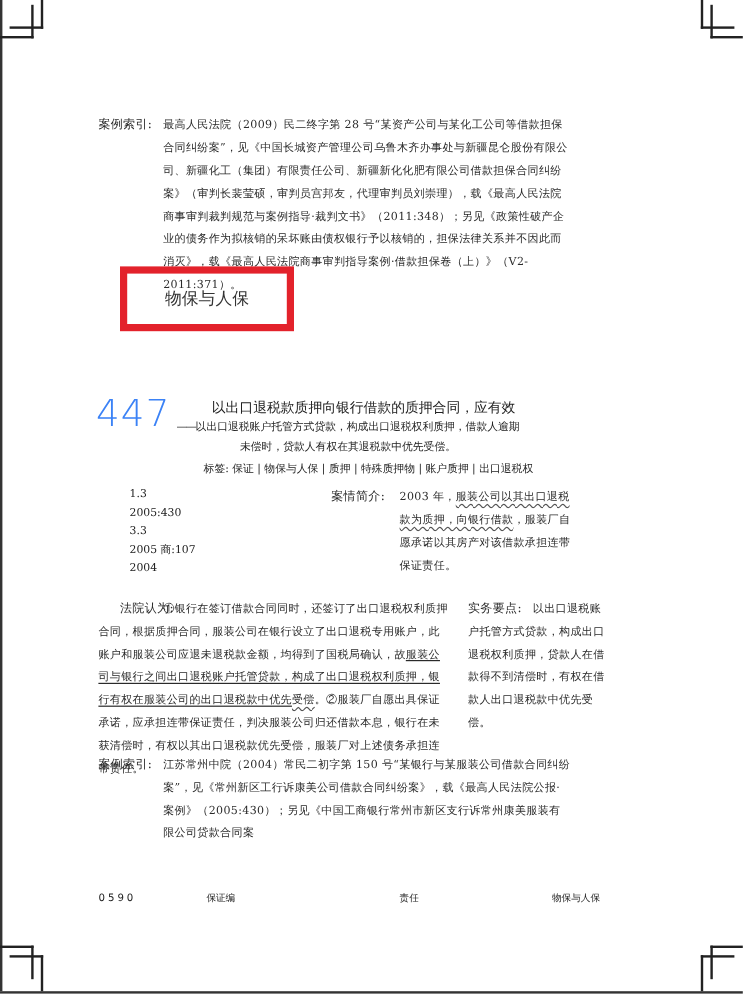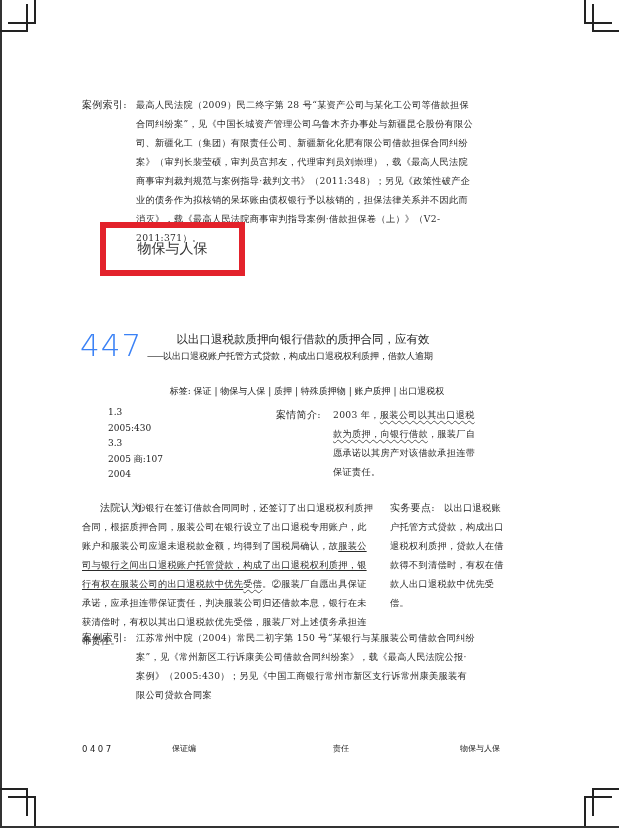--- a/index.html
+++ b/index.html
@@ -158,20 +158,21 @@
 <div class="block ref1-body">最高人民法院（2009）民二终字第 28 号“某资产公司与某化工公司等借款担保合同纠纷案”，见《中国长城资产管理公司乌鲁木齐办事处与新疆昆仑股份有限公司、新疆化工（集团）有限责任公司、新疆新化化肥有限公司借款担保合同纠纷案》（审判长裴莹硕，审判员宫邦友，代理审判员刘崇理），载《最高人民法院商事审判裁判规范与案例指导·裁判文书》（2011:348）；另见《政策性破产企业的债务作为拟核销的呆坏账由债权银行予以核销的，担保法律关系并不因此而消灭》，载《最高人民法院商事审判指导案例·借款担保卷（上）》（V2-2011:371）。</div>
 
 <div class="highlight-box">
   <span>物保与人保</span>
 </div>
 
 <div class="case-number">447</div>
 <div class="case-title">以出口退税款质押向银行借款的质押合同，应有效</div>
 <div class="case-subtitle">
   <div><span class="dash">——</span><span>以出口退税账户托管方式贷款，构成出口退税权利质押，借款人逾期</span></div>
+  <div>未偿时，贷款人有权在其退税款中优先受偿。</div>
 </div>
 <div class="tags">标签: 保证 | 物保与人保 | 质押 | 特殊质押物 | 账户质押 | 出口退税权</div>
 
 <div class="side-refs">
   <div>1.3</div>
   <div>2005:430</div>
   <div>3.3</div>
   <div>2005 商:107</div>
   <div>2004</div>
 </div>
@@ -183,16 +184,16 @@
 <div class="block court-body" style="text-indent:0;">
   <span style="display:inline-block;width:54px;"></span><span>①银行在签订借款合同同时，还签订了出口退税权利质押合同，根据质押合同，服装公司在银行设立了出口退税专用账户，此账户和服装公司应退未退税款金额，均得到了国税局确认，故</span><span class="u-solid">服装公司与银行之间出口退税账户托管贷款，构成了出口退税权利质押，银行有权在服装公司的出口退税款中优先</span><span class="u-wavy">受偿</span><span>。②服装厂自愿出具保证承诺，应承担连带保证责任，判决服装公司归还借款本息，银行在未获清偿时，有权以其出口退税款优先受偿，服装厂对上述债务承担连带责任。</span>
 </div>
 
 <div class="label key-label">实务要点:</div>
 <div class="block key-body"><span style="display:inline-block;width:54px;"></span><span>以出口退税账户托管方式贷款，构成出口退税权利质押，贷款人在借款得不到清偿时，有权在借款人出口退税款中优先受偿。</span></div>
 
 <div class="label ref2-label">案例索引:</div>
 <div class="block ref2-body">江苏常州中院（2004）常民二初字第 150 号“某银行与某服装公司借款合同纠纷案”，见《常州新区工行诉康美公司借款合同纠纷案》，载《最高人民法院公报·案例》（2005:430）；另见《中国工商银行常州市新区支行诉常州康美服装有限公司贷款合同案</div>
 
-<div class="footer footer-page">0407</div>
+<div class="footer footer-page">0590</div>
 <div class="footer footer-part">保证编</div>
 <div class="footer footer-section">责任</div>
 <div class="footer footer-topic">物保与人保</div>
 
 </body></html>

